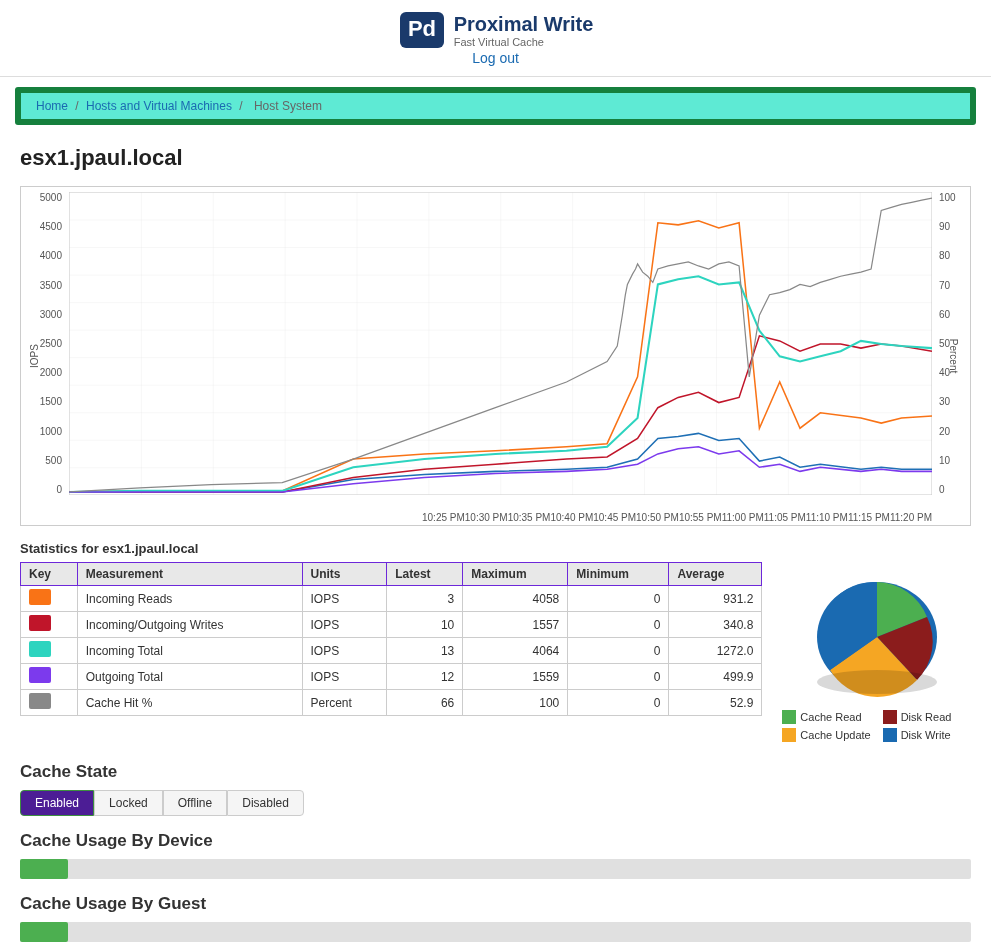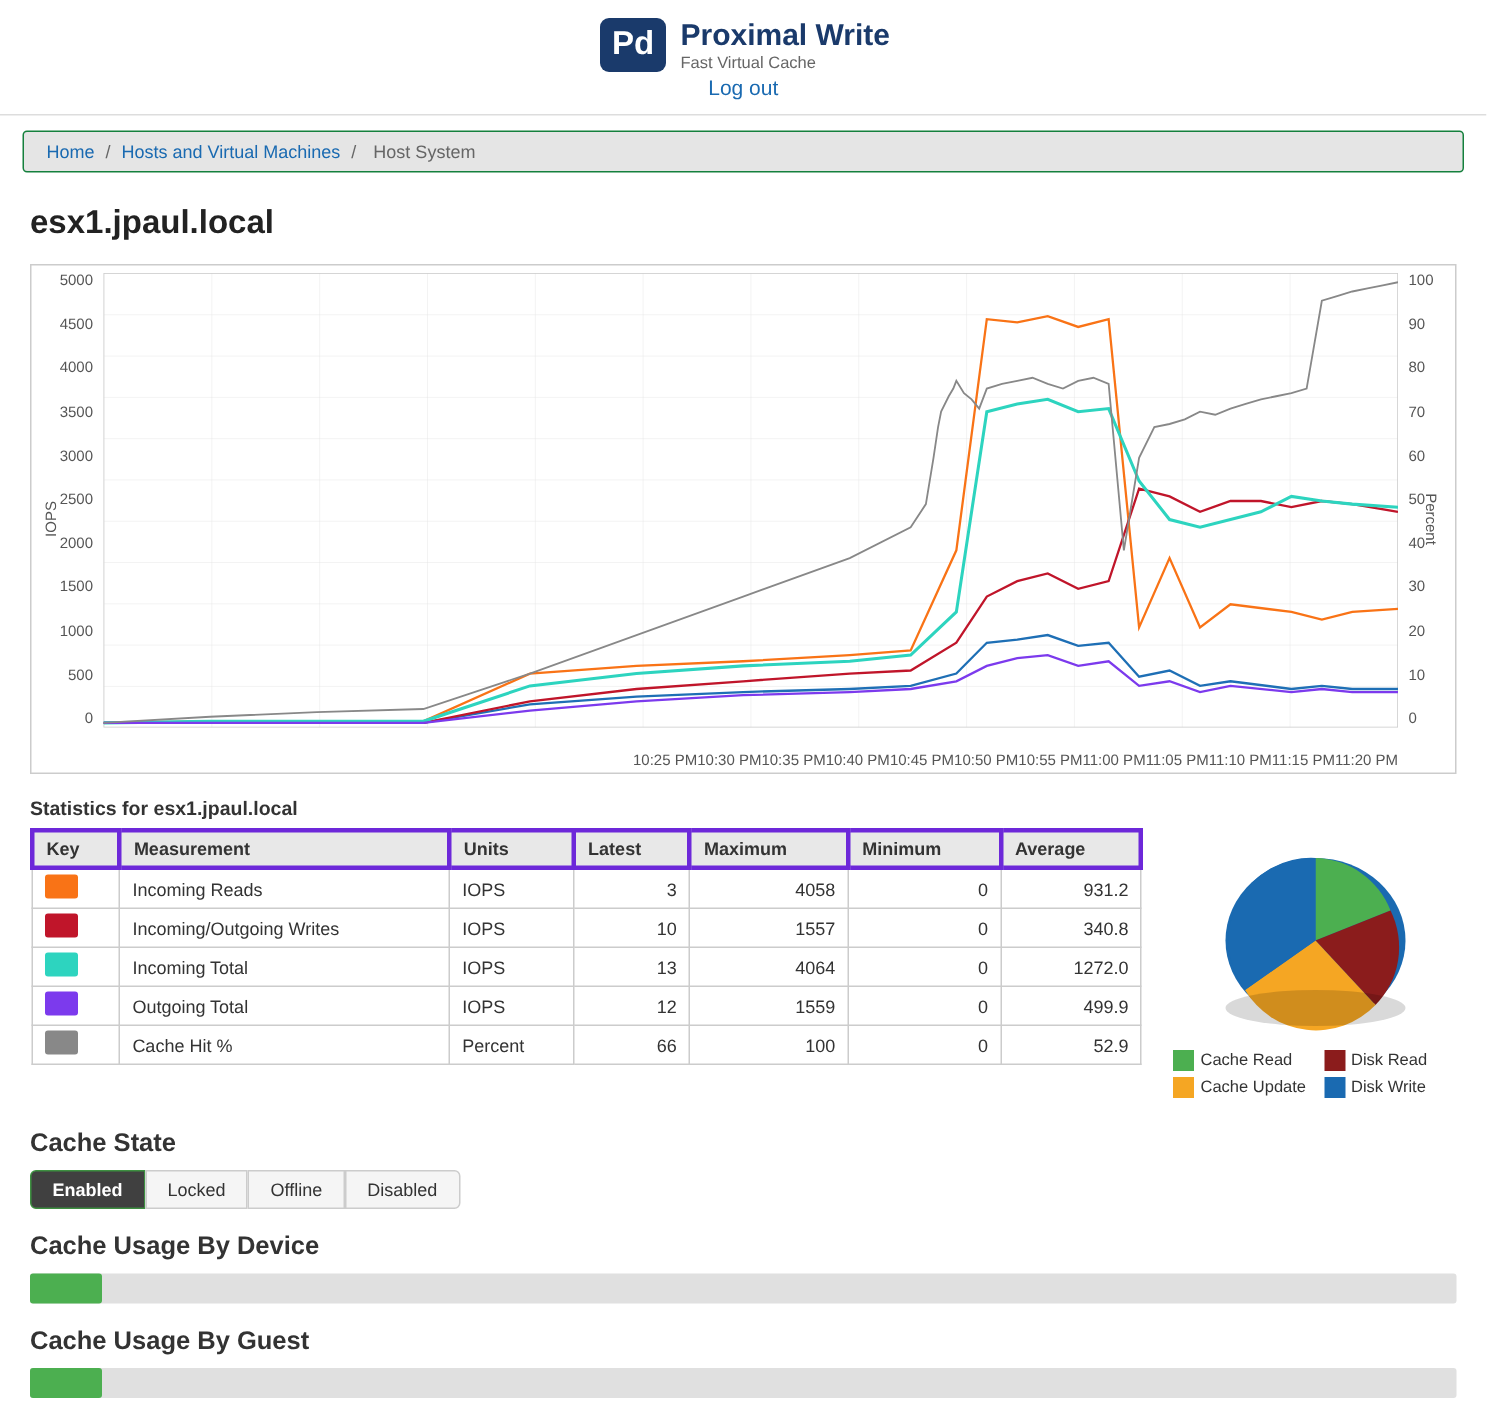--- a/index.html
+++ b/index.html
@@ -8,56 +8,56 @@
     
     .header { display: flex; align-items: center; justify-content: space-between; padding: 10px 20px; border-bottom: 1px solid #ddd; flex-direction: column; }
     .logo { display: flex; align-items: center; gap: 8px; }
     .logo-icon { width: 48px; height: 40px; }
     .logo-text { display: flex; flex-direction: column; }
     .logo-title { font-size: 20px; font-weight: bold; color: #1a3a6b; }
     .logo-subtitle { font-size: 11px; color: #666; }
     .logout-link { color: #1a6ab1; text-decoration: none; font-size: 14px; }
 
     
-    .breadcrumb { background: #e5e5e5; border: 1px solid #15803d; padding: 6px 15px; margin: 10px 15px; border-radius: 3px; font-size: 12px; }
+    .breadcrumb { background: #5eead4; border: 6px solid #15803d; padding: 6px 15px; margin: 10px 15px; border-radius: 3px; font-size: 12px; }
     .breadcrumb a { color: #1a6ab1; text-decoration: none; }
     .breadcrumb span { color: #666; margin: 0 4px; }
 
     
     .content { padding: 10px 20px; }
     .page-title { font-size: 22px; font-weight: bold; margin-bottom: 15px; color: #222; }
 
     
     .chart-container { position: relative; width: 100%; height: 340px; border: 1px solid #ccc; margin-bottom: 15px; }
 
     
     .stats-section { margin-bottom: 20px; }
     .stats-title { font-weight: bold; margin-bottom: 6px; font-size: 13px; }
     .stats-layout { display: flex; gap: 20px; align-items: flex-start; }
     .stats-table-wrap { flex: 1; }
     .stats-table { border-collapse: collapse; width: 100%; font-size: 12px; }
-    .stats-table th { background: #e8e8e8; border: 3px solid #6d28d9; padding: 4px 8px; text-align: left; font-weight: bold; }
+    .stats-table th { background: #e8e8e8; border: 1px solid #6d28d9; padding: 4px 8px; text-align: left; font-weight: bold; }
     .stats-table td { border: 1px solid #ccc; padding: 3px 8px; }
     .stats-table td.num { text-align: right; }
     .color-swatch { display: inline-block; width: 22px; height: 16px; border-radius: 2px; }
 
     
     .pie-area { display: flex; flex-direction: column; align-items: center; text-align: center; }
     .pie-legend { display: grid; grid-template-columns: 1fr 1fr; gap: 4px 12px; margin-top: 8px; font-size: 11px; }
     .legend-item { display: flex; align-items: center; gap: 4px; }
     .legend-swatch { width: 14px; height: 14px; display: inline-block; }
 
     
     .cache-state-section { margin-bottom: 15px; }
     .section-title { font-size: 17px; font-weight: bold; margin-bottom: 8px; }
     .state-buttons { display: flex; gap: 0; }
     .state-btn { padding: 5px 14px; border: 1px solid #ccc; background: #f5f5f5; cursor: pointer; font-size: 12px; color: #333; }
     .state-btn:first-child { border-radius: 4px 0 0 4px; }
     .state-btn:last-child { border-radius: 0 4px 4px 0; }
-    .state-btn.active { background: #404040; color: #fff; border-color: #3d8f40; font-weight: bold; }
+    .state-btn.active { background: #4c1d95; color: #fff; border-color: #3d8f40; }
 
     
     .usage-section { margin-bottom: 15px; }
     .usage-bar-bg { background: #e0e0e0; height: 20px; border-radius: 2px; width: 100%; }
     .usage-bar-fill { background: #4caf50; height: 100%; border-radius: 2px; }
 
     
     .chart-y-left { position: absolute; left: 0; top: 0; bottom: 30px; width: 45px; display: flex; flex-direction: column; justify-content: space-between; align-items: flex-end; padding: 5px 4px 0 0; font-size: 10px; color: #555; }
     .chart-y-right { position: absolute; right: 0; top: 0; bottom: 30px; width: 35px; display: flex; flex-direction: column; justify-content: space-between; align-items: flex-start; padding: 5px 0 0 4px; font-size: 10px; color: #555; }
     .chart-inner { position: absolute; left: 48px; right: 38px; top: 5px; bottom: 30px; }

